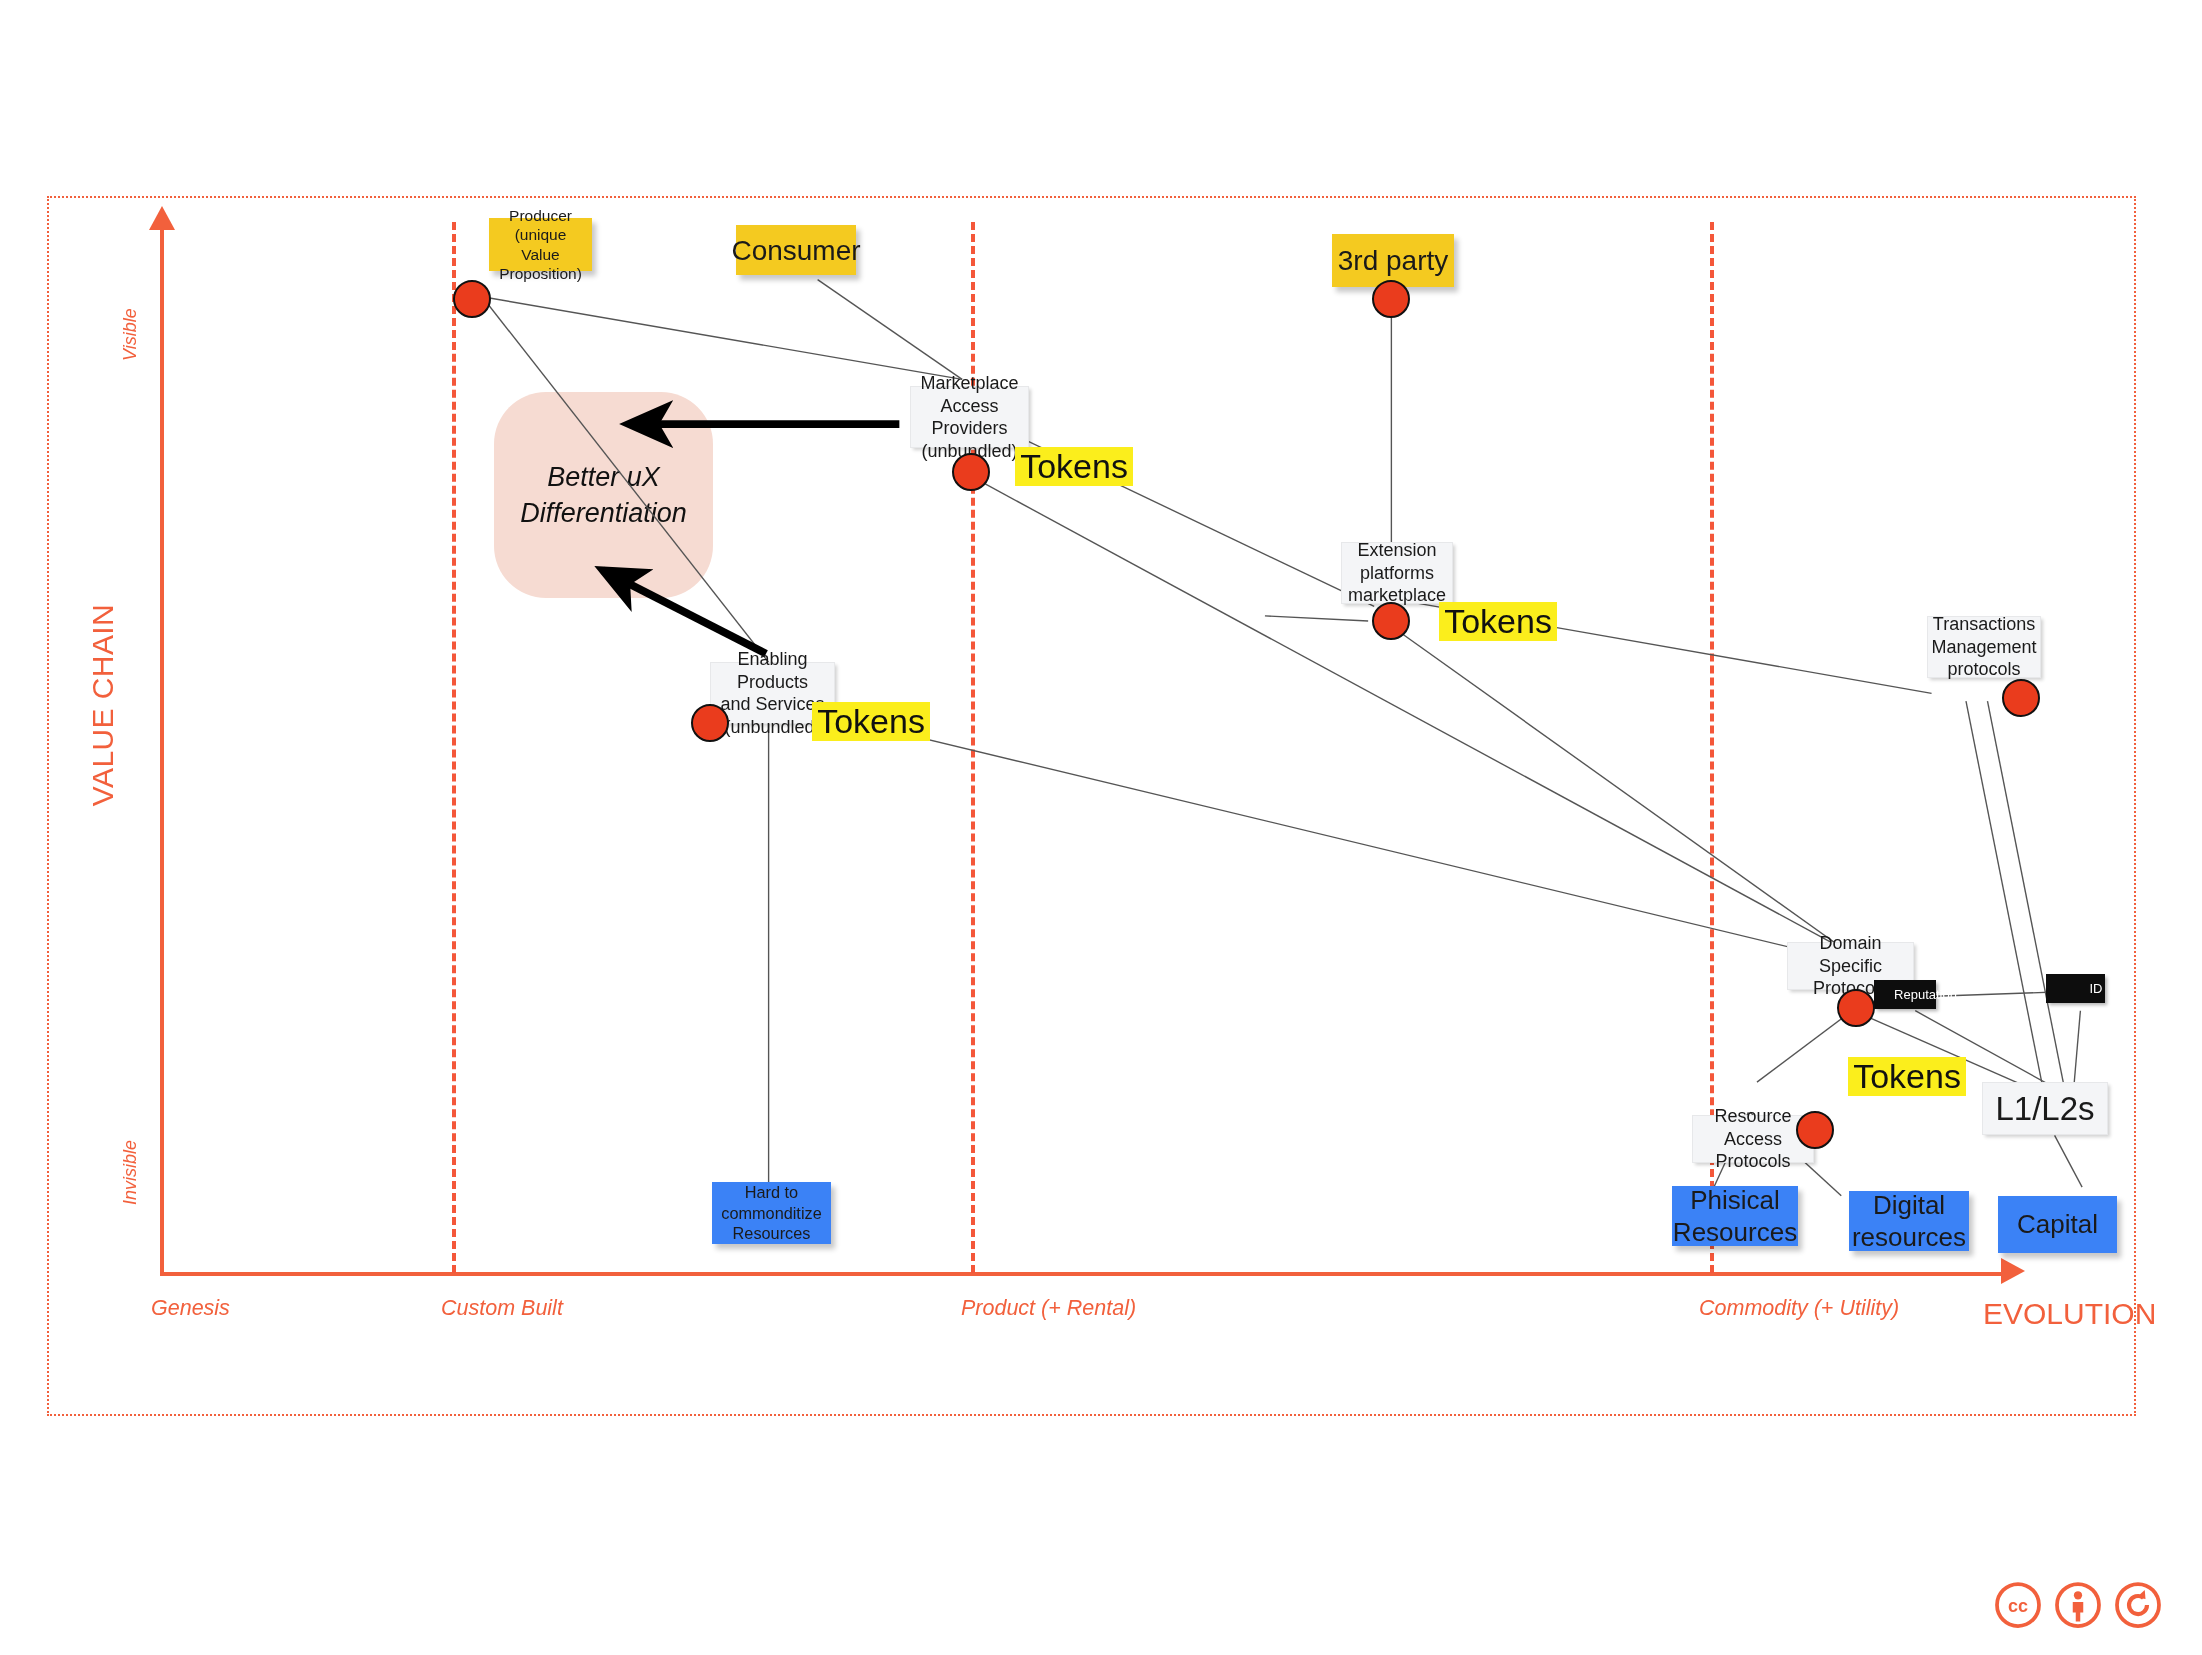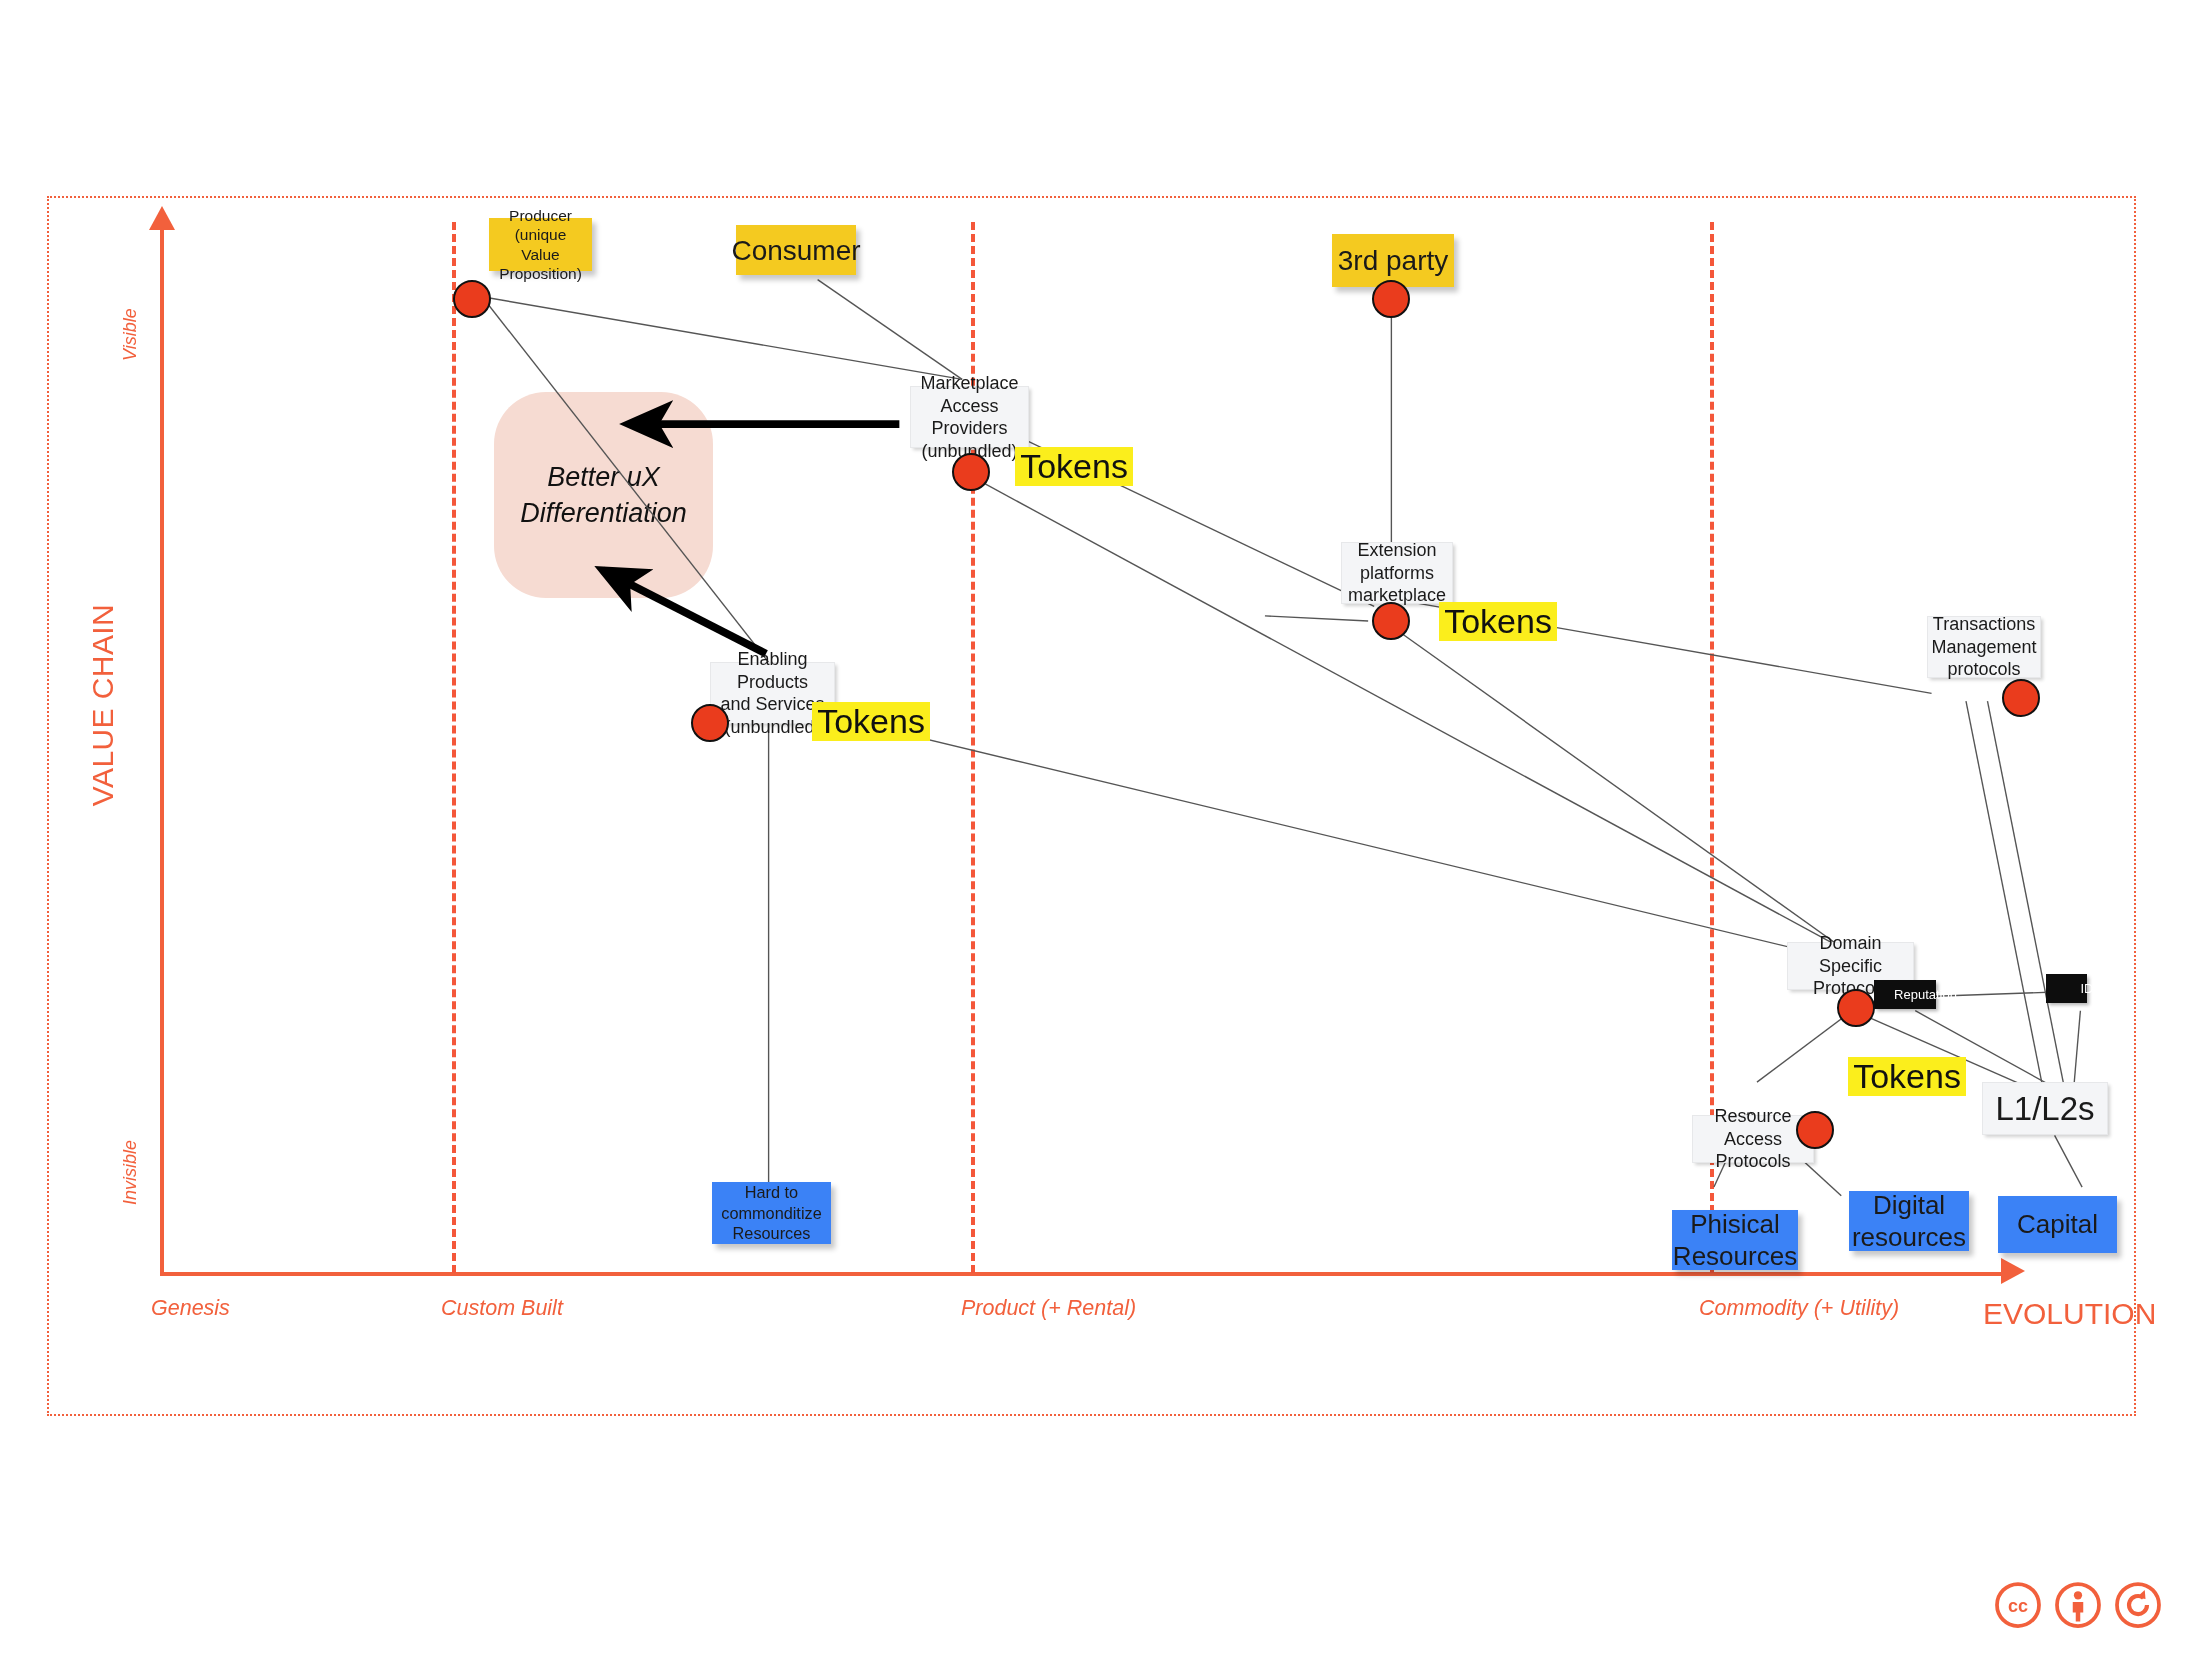--- a/index.html
+++ b/index.html
@@ -182,21 +182,21 @@
   <div class="sticky gold" style="left:1332px;top:234px;width:122px;height:53px;font-size:28px;">
     <span style="white-space:pre-line">3rd party</span>
   </div>
 
   <div class="sticky pale" style="left:712px;top:1182px;width:119px;height:62px;font-size:16.3px;">
     <span style="white-space:pre-line">Hard to
 commonditize
 Resources</span>
   </div>
 
-  <div class="sticky pale" style="left:1672px;top:1186px;width:126px;height:60px;font-size:26px;margin-top:24px;">
+  <div class="sticky pale" style="left:1672px;top:1186px;width:126px;height:60px;font-size:26px;">
     <span style="white-space:pre-line">Phisical
 Resources</span>
   </div>
 
   <div class="sticky pale" style="left:1849px;top:1191px;width:120px;height:60px;font-size:26px;">
     <span style="white-space:pre-line">Digital
 resources</span>
   </div>
 
   <div class="sticky pale" style="left:1998px;top:1196px;width:119px;height:57px;font-size:26px;">
@@ -237,21 +237,21 @@
 Protocols</span>
   </div>
 
   <div class="node big" style="left:1982px;top:1082px;width:126px;height:53px;">
     <span style="white-space:pre-line">L1/L2s</span>
   </div>
 
   <div class="chip" style="left:1874px;top:980px;width:62px;height:29px;">
     <span>Reputation</span>
   </div>
-  <div class="chip" style="left:2046px;top:974px;width:41px;height:29px;">
+  <div class="chip" style="left:2046px;top:974px;width:59px;height:29px;">
     <span>ID</span>
   </div>
 
   <div class="token" style="left:1015px;top:447px;">Tokens</div>
   <div class="token" style="left:1439px;top:602px;">Tokens</div>
   <div class="token" style="left:812px;top:702px;">Tokens</div>
   <div class="token" style="left:1848px;top:1057px;">Tokens</div>
 
   <div class="dot" style="left:453px;top:280px;"></div>
   <div class="dot" style="left:1372px;top:280px;"></div>

